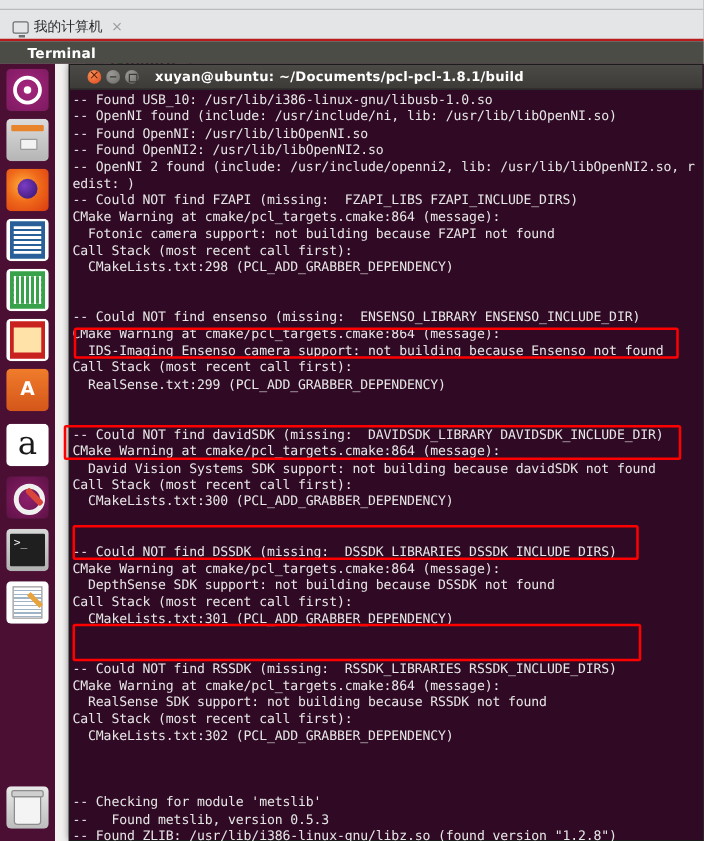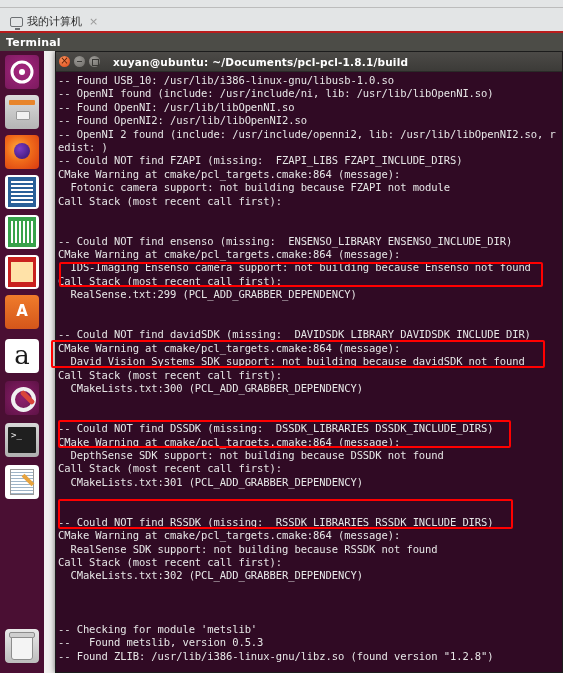--- a/index.html
+++ b/index.html
@@ -44,21 +44,21 @@
 
   
   .ico-vm { width:13px; height:12px; border:1.5px solid #4d4d4d; border-radius:2px; background:#ffffff; }
   .ico-vm:after{ content:""; position:absolute; left:4px; top:3px; width:0; height:0;
     border-left:5px solid #2d9e2d; border-top:4px solid transparent; border-bottom:4px solid transparent;}
 
   #menubar {
     position:absolute; left:0; top:33px; width:563px; height:18px;
     background:#4c4c47;
     color:#ffffff; font-size:11px; font-weight:bold;
-    display:flex; align-items:center; padding-left:6px;
+    display:flex; align-items:center; padding-left:22px;
     letter-spacing:0.2px;
   }
 
   
   #desktop {
     position:absolute; left:0; top:51px; width:563px; height:622px;
     background:#2c0016;
     overflow:hidden;
   }
 
@@ -139,21 +139,21 @@
   
   #terminal {
     position:absolute; left:55px; top:0; width:508px; height:622px;
     background:#300a24;
     border:1px solid #1c1c1c;
     box-shadow:0 0 6px rgba(0,0,0,0.55);
   }
   #term-titlebar {
     position:absolute; left:0; top:0; width:100%; height:20px;
     background:linear-gradient(#4c4a47,#3c3b38);
-    display:flex; align-items:center; padding-left:3px;
+    display:flex; align-items:center; padding-left:14px;
     border-bottom:1px solid #2a2a28;
   }
   .wbtn { width:11px; height:11px; border-radius:50%; margin-right:4px; position:relative; }
   .wbtn.close { background:radial-gradient(circle at 35% 30%,#f7905a,#df4818); }
   .wbtn.close:after{ content:"\00d7"; position:absolute; left:0; right:0; top:-2px; text-align:center;
      color:#5b1c04; font-size:10px; line-height:13px;}
   .wbtn.min { background:radial-gradient(circle at 35% 30%,#9b9995,#6e6c68); }
   .wbtn.min:after{ content:""; position:absolute; left:3px; top:5px; width:5px; height:1px; background:#3a3936;}
   .wbtn.max { background:radial-gradient(circle at 35% 30%,#9b9995,#6e6c68); }
   .wbtn.max:after{ content:""; position:absolute; left:3px; top:3px; width:5px; height:5px; border:1px solid #3a3936;}
@@ -259,22 +259,23 @@
     </div>
     <div id="term-body">
         <div class="tline">-- Found USB_10: /usr/lib/i386-linux-gnu/libusb-1.0.so</div>
         <div class="tline">-- OpenNI found (include: /usr/include/ni, lib: /usr/lib/libOpenNI.so)</div>
         <div class="tline">-- Found OpenNI: /usr/lib/libOpenNI.so</div>
         <div class="tline">-- Found OpenNI2: /usr/lib/libOpenNI2.so</div>
         <div class="tline">-- OpenNI 2 found (include: /usr/include/openni2, lib: /usr/lib/libOpenNI2.so, r</div>
         <div class="tline">edist: )</div>
         <div class="tline"><span>-- </span><span class="sel">Could NOT find FZAPI (missing:  FZAPI_LIBS FZAPI_INCLUDE_DIRS)</span></div>
         <div class="tline">CMake Warning at cmake/pcl_targets.cmake:864 (message):</div>
-        <div class="tline">  Fotonic camera support: not building because FZAPI not module</div>
-        <div class="tline">Call Stack (most recent call first):</div>
+        <div class="tline">  Fotonic camera support: not building because FZAPI not found</div>
+        <div class="tline">Call Stack (most recent call first):</div>
+        <div class="tline">  CMakeLists.txt:298 (PCL_ADD_GRABBER_DEPENDENCY)</div>
         <div class="tline blank"></div>
         <div class="tline blank"></div>
         <div class="tline">-- Could NOT find ensenso (missing:  ENSENSO_LIBRARY ENSENSO_INCLUDE_DIR)</div>
         <div class="tline">CMake Warning at cmake/pcl_targets.cmake:864 (message):</div>
         <div class="tline">  IDS-Imaging Ensenso camera support: not building because Ensenso not found</div>
         <div class="tline">Call Stack (most recent call first):</div>
         <div class="tline">  RealSense.txt:299 (PCL_ADD_GRABBER_DEPENDENCY)</div>
         <div class="tline blank"></div>
         <div class="tline blank"></div>
         <div class="tline">-- Could NOT find davidSDK (missing:  DAVIDSDK_LIBRARY DAVIDSDK_INCLUDE_DIR)</div>

